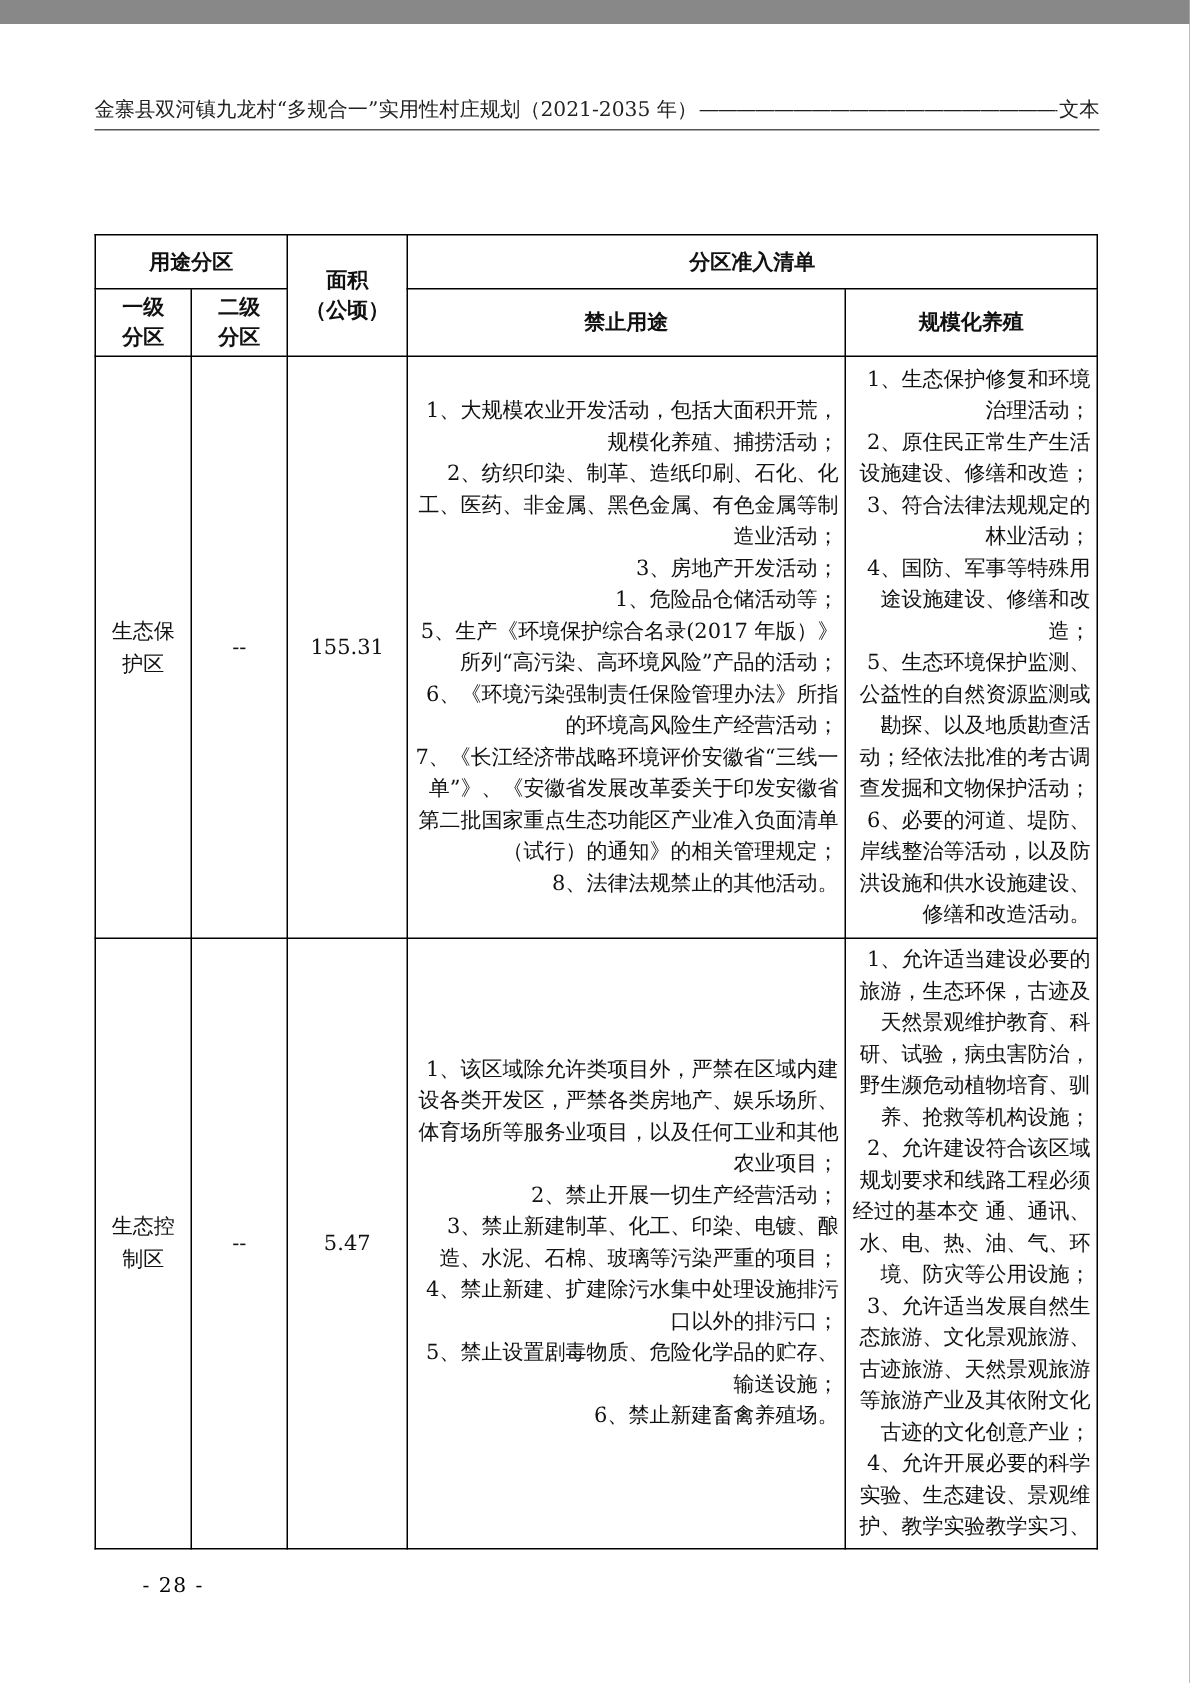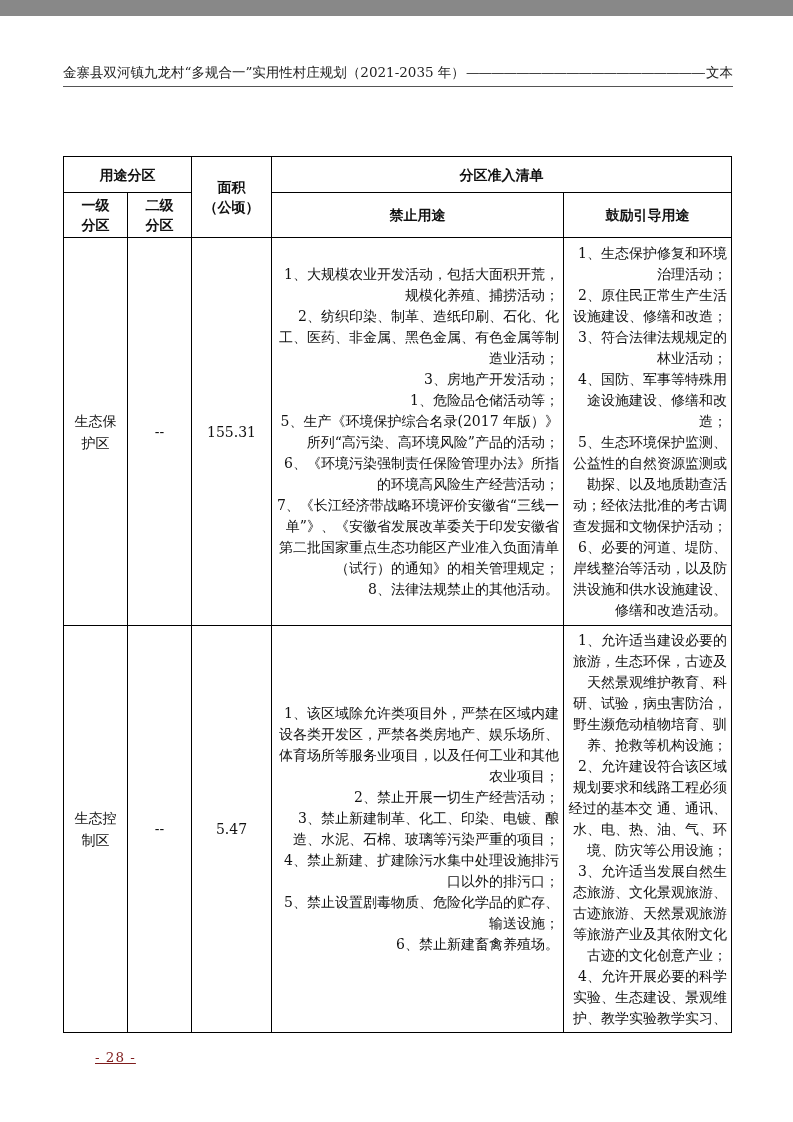--- a/index.html
+++ b/index.html
@@ -88,23 +88,22 @@
   }
   td.va-top { vertical-align: top; }
   td.clip .clip-box { max-height: 398px; overflow: hidden; }
   .cell-item { margin: 0; }
   
   .page-number {
     position: absolute;
     left: 95px;
     top: 1033px;
     font-size: 13.5px;
-    color: #7f1d1d;
+    color: #000000;
     letter-spacing: 1px;
-    text-decoration: underline;
   }
 </style>
 </head>
 <body>
 
 <div class="page">
 
   <div class="doc-header">
     <span>金寨县双河镇九龙村“多规合一”实用性村庄规划（2021-2035 年）</span>
     <span class="dashes">———————————————————————————</span>
@@ -126,21 +125,21 @@
         <th rowspan="2">面积
 （公顷）</th>
         <th colspan="2">分区准入清单</th>
       </tr>
       <tr class="hdr-row-2">
         <th>一级
 分区</th>
         <th>二级
 分区</th>
         <th>禁止用途</th>
-        <th>鼓励引导用途</th>
+        <th>规模化养殖</th>
       </tr>
 
       <tr class="data-row-1">
         <td class="zone-cell">生态保
 护区</td>
         <td class="zone-cell">--</td>
         <td class="area-cell">155.31</td>
         <td class="list-cell">
             <div class="cell-item">1、大规模农业开发活动，包括大面积开荒，规模化养殖、捕捞活动；</div>
             <div class="cell-item">2、纺织印染、制革、造纸印刷、石化、化工、医药、非金属、黑色金属、有色金属等制造业活动；</div>

